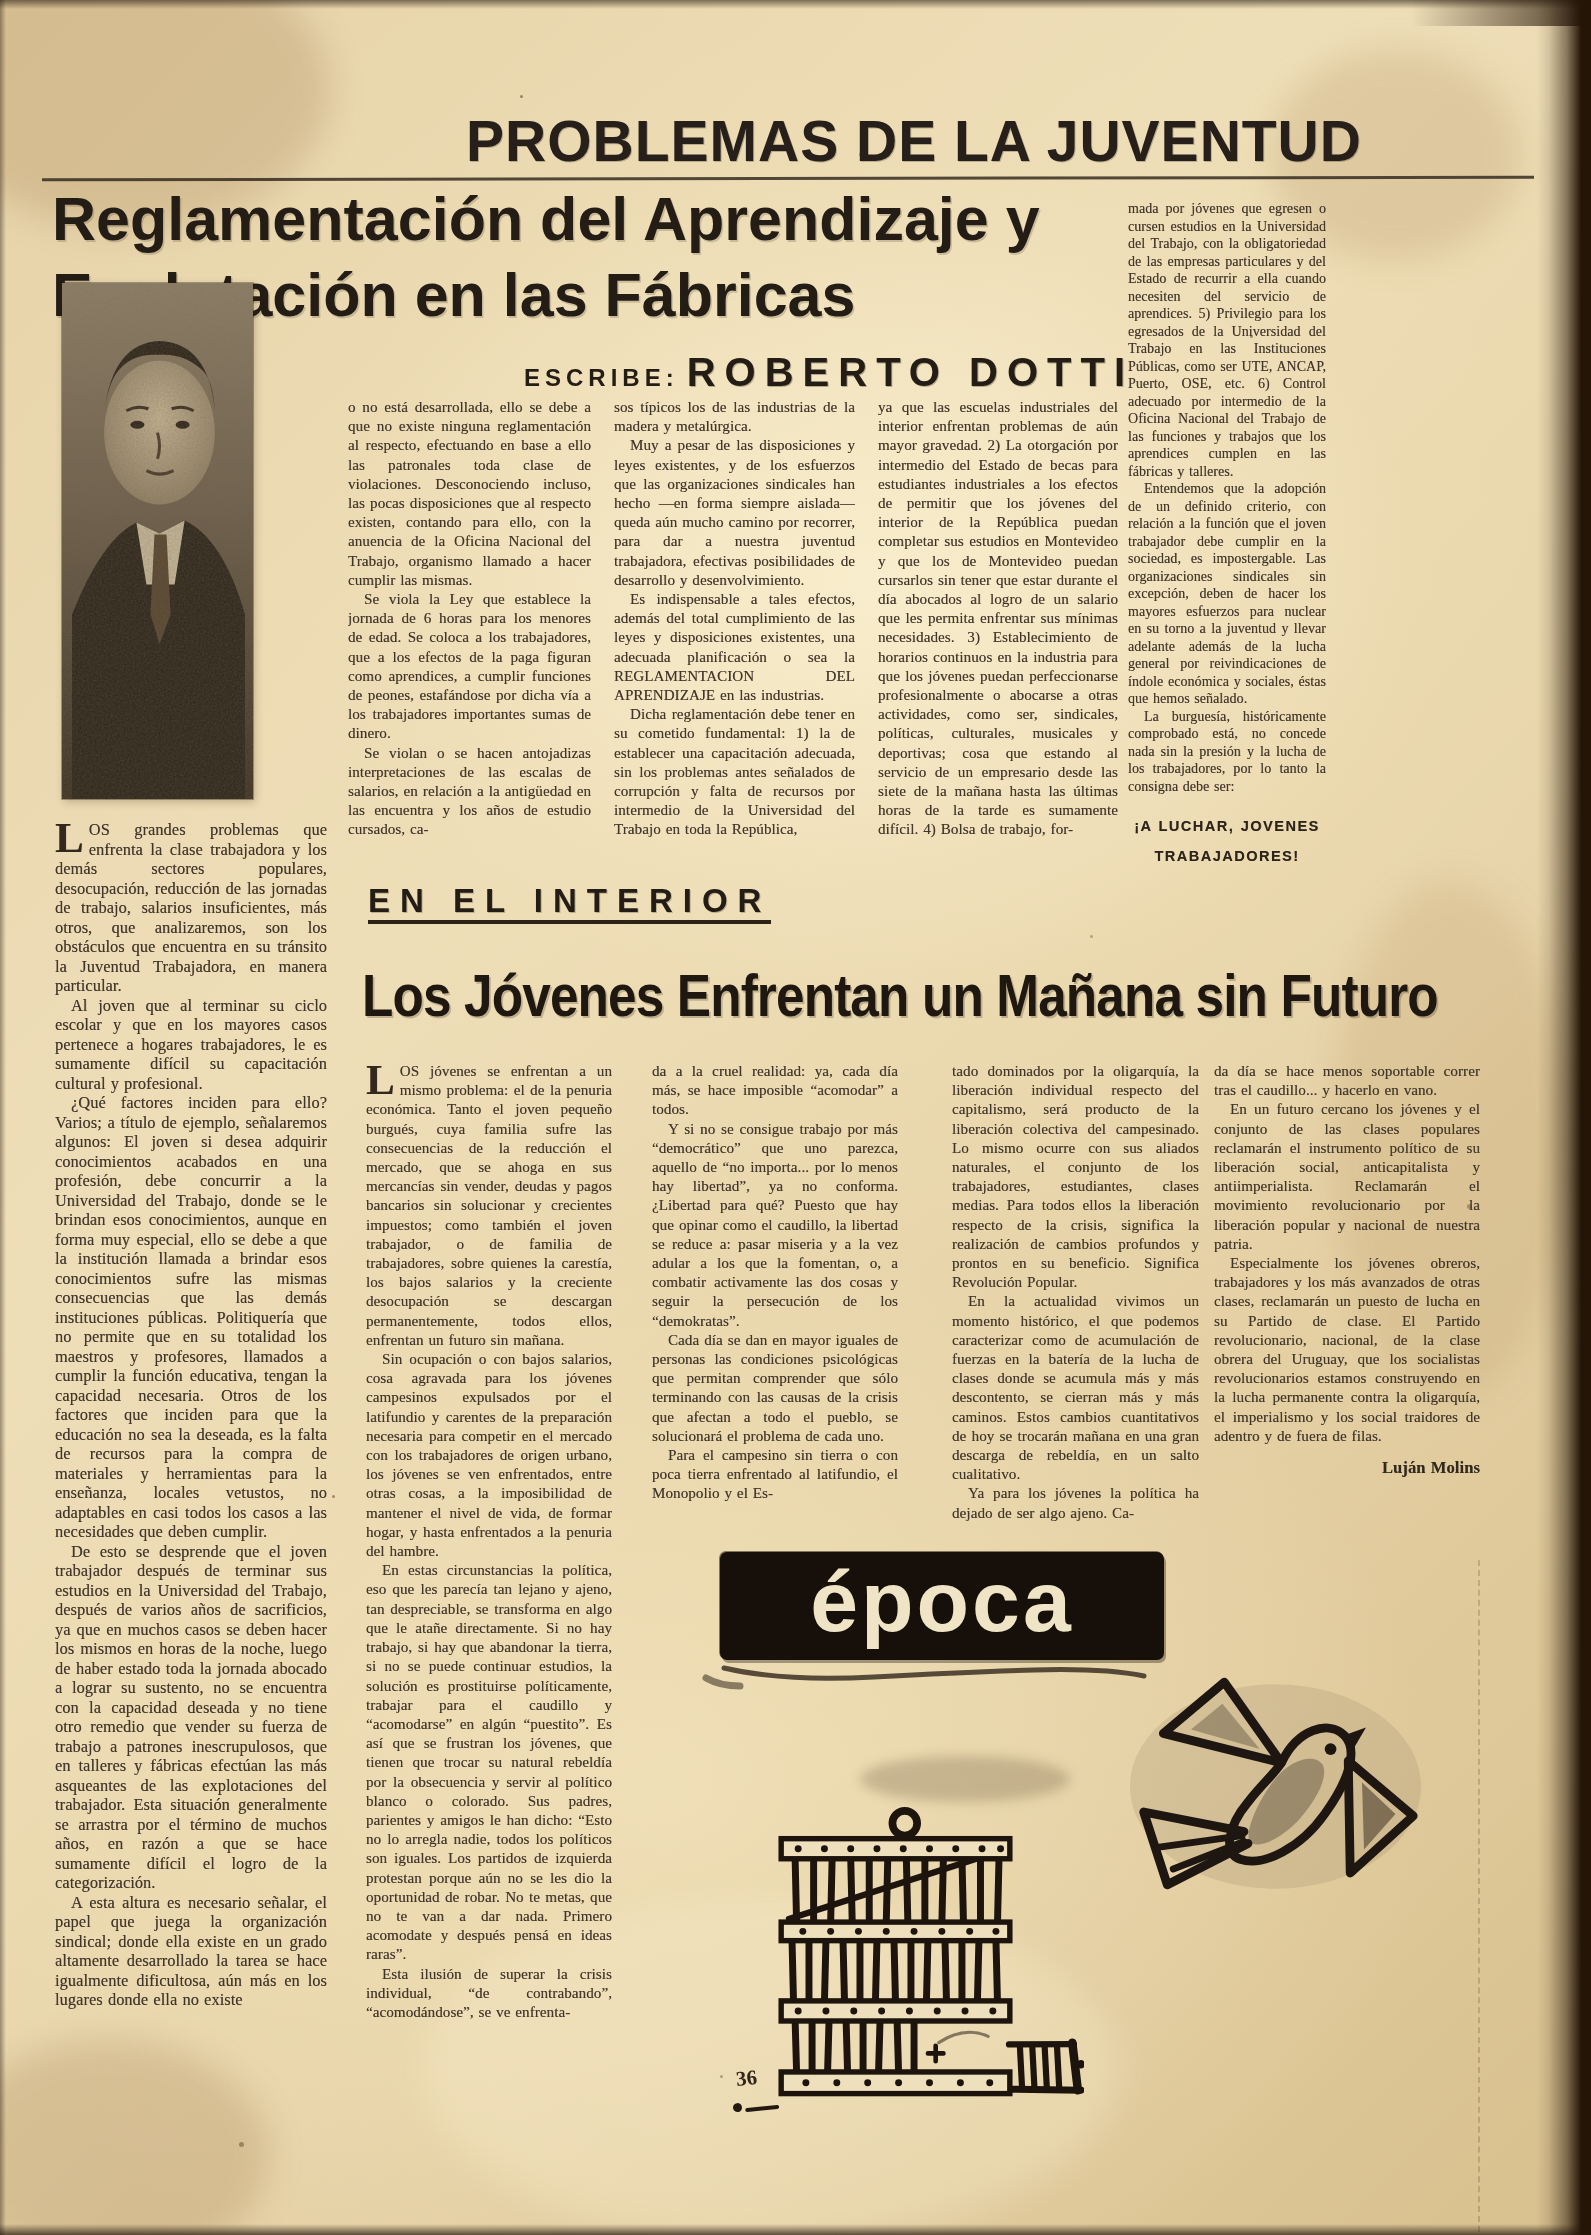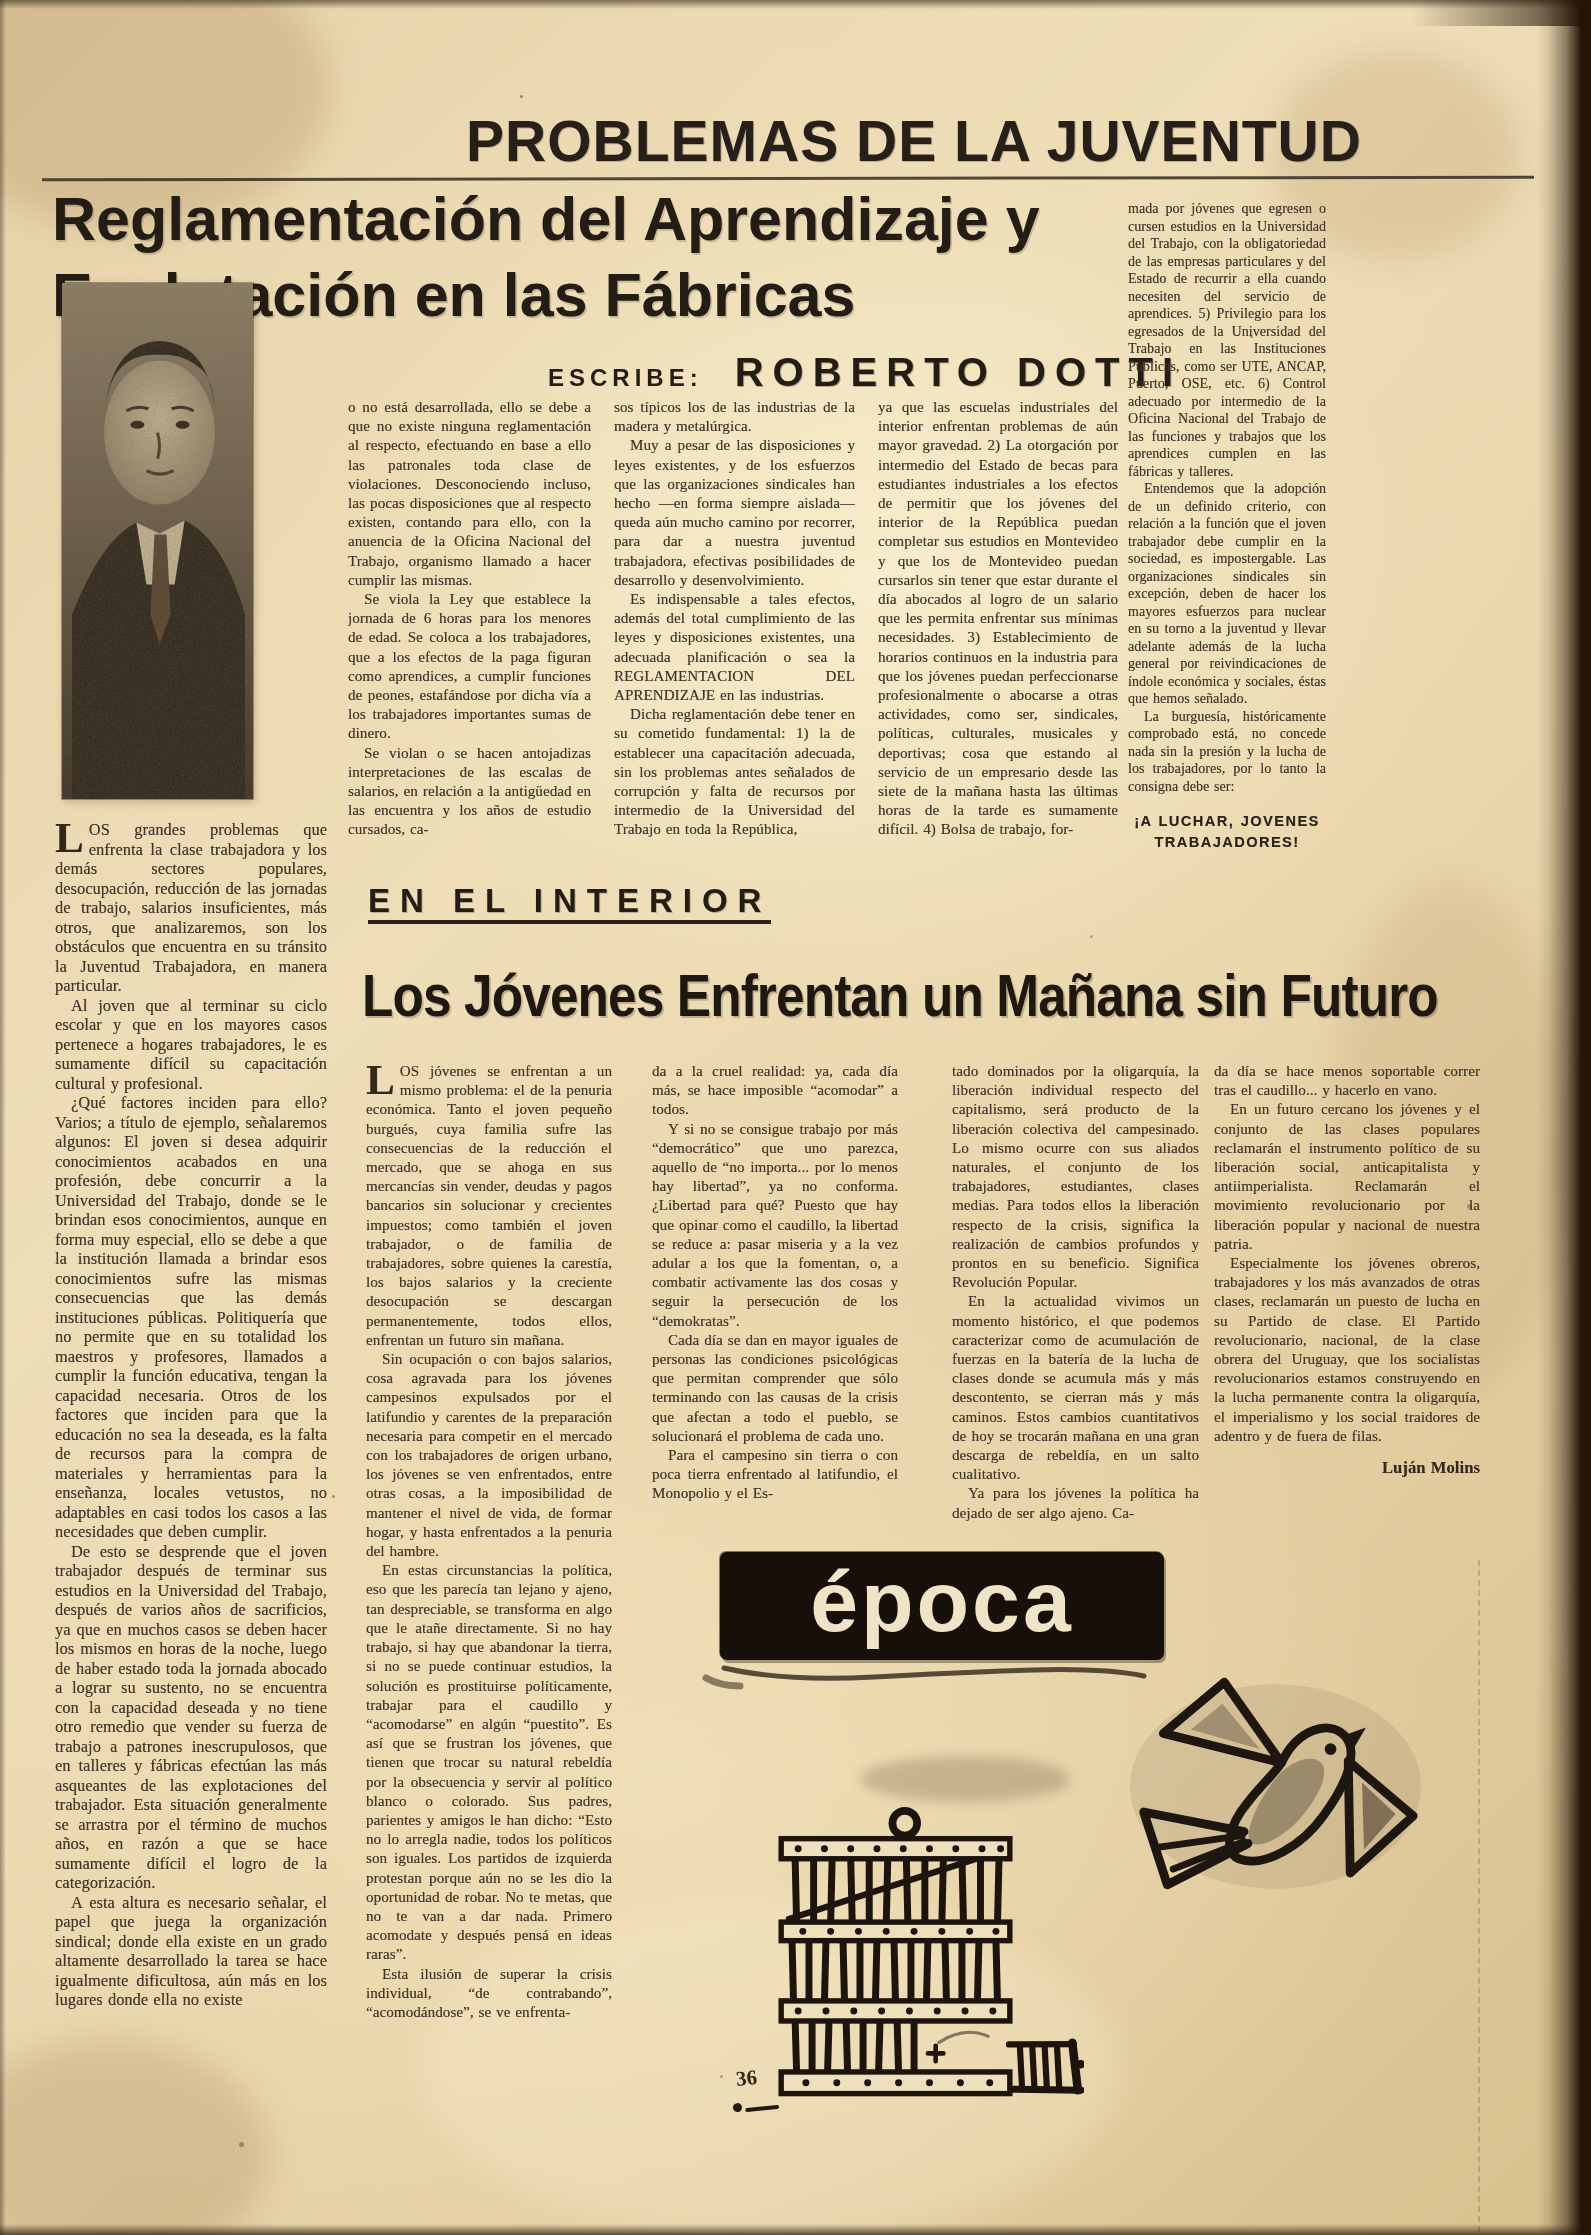--- a/index.html
+++ b/index.html
@@ -12,39 +12,39 @@
   .abs{position:absolute;}
   
   .kicker{left:466px;top:108px;font-family:"Liberation Sans",sans-serif;font-weight:700;
     font-size:57px;letter-spacing:1px;color:#27201a;white-space:nowrap;
     text-shadow:1px 1px 0 rgba(39,32,26,.25);}
   .kicker-rule{left:42px;top:177px;width:1492px;height:3px;background:#2b2218;opacity:.8;transform:rotate(-.1deg);}
   .hl{font-family:"Liberation Sans",sans-serif;font-weight:700;color:#241d15;white-space:nowrap;
     text-shadow:1.5px 1.5px 0 rgba(36,29,21,.18);}
   .hl1{left:52px;top:184px;font-size:61px;}
   .hl2{left:52px;top:260px;font-size:61px;}
-  .byline{left:548px;top:350px;display:flex;align-items:baseline;gap:32px;color:#241d15;}
+  .byline{left:524px;top:350px;display:flex;align-items:baseline;gap:8px;color:#241d15;}
   .by-label{font-family:"Liberation Sans",sans-serif;font-weight:700;font-size:24px;letter-spacing:5px;}
   .by-name{font-family:"Liberation Sans",sans-serif;font-weight:700;font-size:40px;letter-spacing:9px;
     text-shadow:1px 1px 0 rgba(36,29,21,.3);}
   
   .photo{left:62px;top:283px;width:191px;height:516px;box-shadow:0 0 0 1px rgba(40,30,18,.35),2px 3px 8px rgba(60,40,20,.25);}
   
   .col{font-size:15px;line-height:19.2px;text-align:justify;letter-spacing:.1px;word-spacing:1px;
     overflow:hidden;text-shadow:.3px .3px .4px rgba(64,53,42,.5);}
   .col p{margin:0;text-indent:16px;}
   .col p:first-child{text-indent:0;}
   .dropcap p:first-child::first-letter{float:left;font-size:43px;line-height:33px;padding:1px 5px 0 0;font-weight:bold;color:#32281d;}
   .colL{left:55px;top:820px;width:272px;max-height:1268px;font-size:16.3px;line-height:19.5px;}
   .col2{left:348px;top:398px;width:243px;max-height:474px;}
   .col3{left:614px;top:398px;width:241px;max-height:474px;}
   .col4{left:878px;top:398px;width:240px;max-height:474px;}
   .col5{left:1128px;top:200px;width:198px;max-height:672px;font-size:13.9px;line-height:17.5px;}
   .slogan{text-align:center;font-family:"Liberation Sans",sans-serif;font-weight:700;
-    font-size:14.5px;line-height:21px;letter-spacing:1.5px;margin-top:16px;color:#2c241a;}
+    font-size:14.5px;line-height:30px;letter-spacing:1.5px;margin-top:16px;color:#2c241a;}
   
   .a2kicker{left:368px;top:882px;font-family:"Liberation Sans",sans-serif;font-weight:700;
     font-size:33px;letter-spacing:10px;color:#241d15;border-bottom:4px solid #2b2218;
     text-shadow:1px 1px 0 rgba(36,29,21,.25);}
   .a2hl{left:362px;top:962px;font-family:"Liberation Sans",sans-serif;font-weight:700;font-size:59px;
     letter-spacing:-1px;color:#1f1810;white-space:nowrap;transform:scaleX(.87);transform-origin:left;
     text-shadow:2px 1.5px 0 rgba(31,24,16,.22);}
   .colA{left:366px;top:1062px;width:246px;max-height:1062px;}
   .colB{left:652px;top:1062px;width:246px;max-height:494px;}
   .colC{left:952px;top:1062px;width:247px;max-height:510px;}

